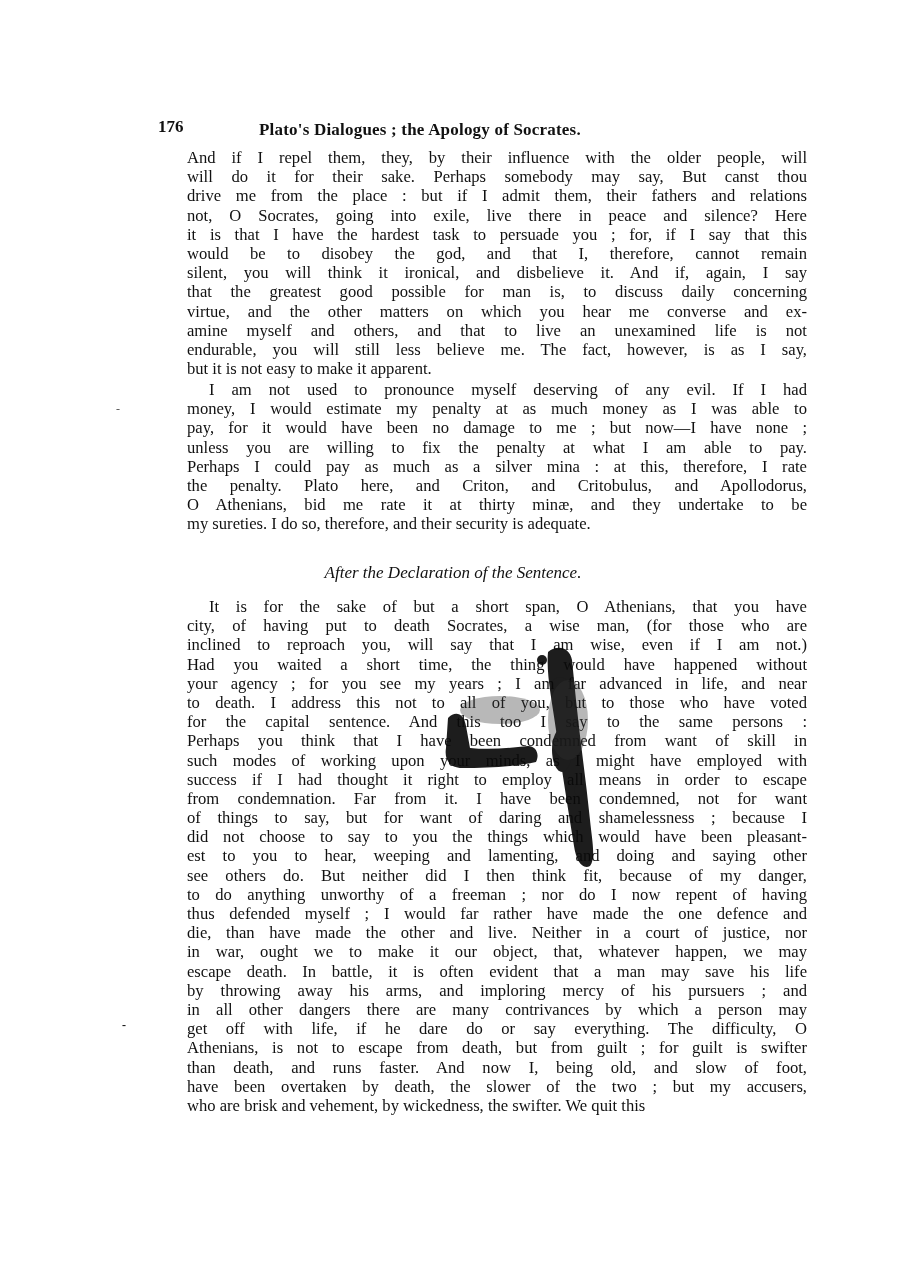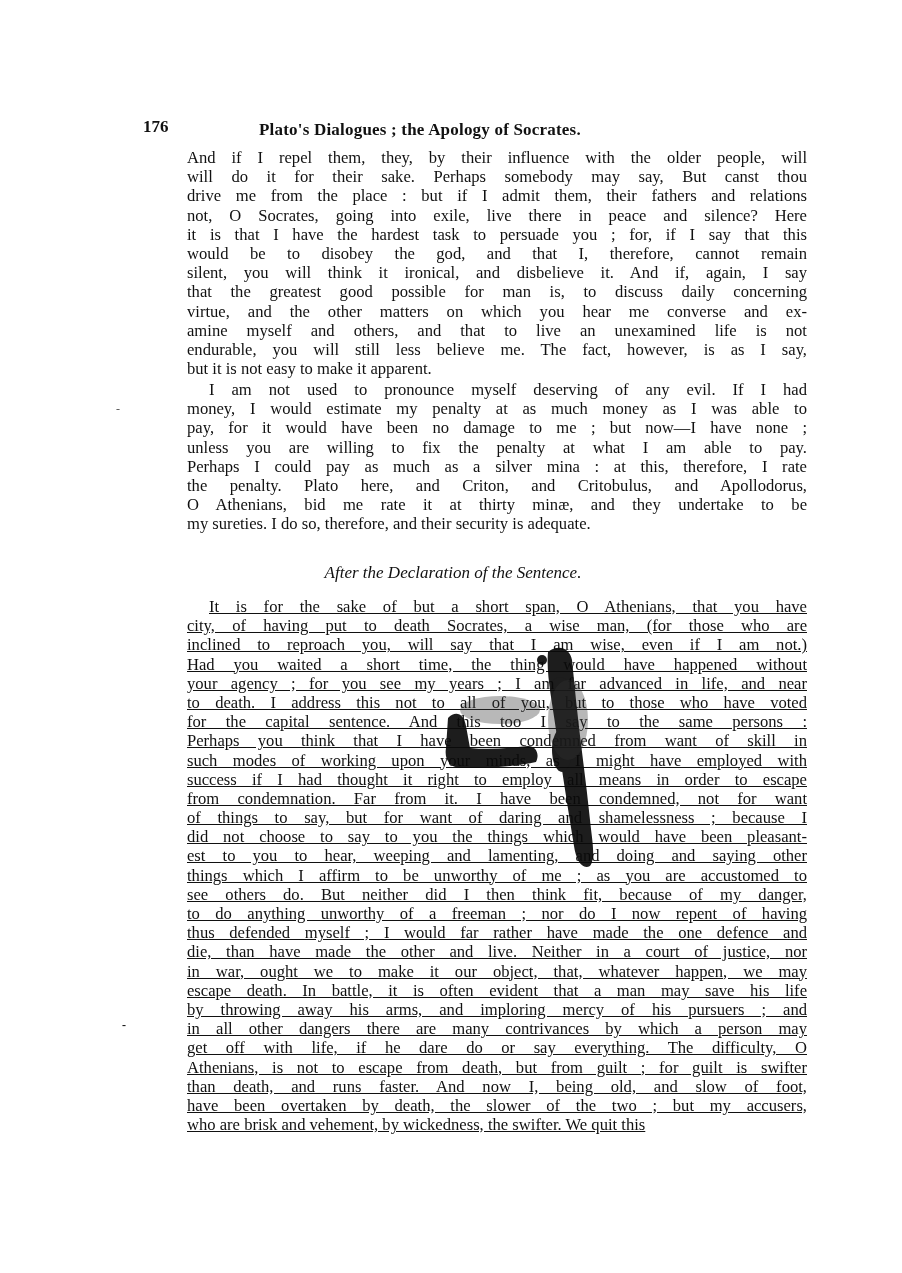--- a/index.html
+++ b/index.html
@@ -6,21 +6,21 @@
   body { width: 902px; height: 1273px; position: relative; overflow: hidden; }
   .page {
     position: absolute; left: 0; top: 0; width: 902px; height: 1273px;
     background: #ffffff; color: #111;
     font-family: "Liberation Serif", "DejaVu Serif", serif;
   }
   .header {
     position: absolute; left: 143px; top: 117px; width: 620px; height: 24px;
     font-size: 17px; font-weight: bold;
   }
-  .page-num { position: absolute; left: 0; top: 0; text-align: right; }
+  .page-num { position: absolute; left: 15px; top: 0; text-align: right; }
   .running-title { position: absolute; left: 116px; top: 3px; letter-spacing: 0.2px; }
   .body-block {
     position: absolute; left: 143px; width: 620px;
     font-size: 16.6px; line-height: 19.2px; text-align: justify; text-align-last: justify; margin-left: 44px;
   }
   .body-block .ln { display: block; white-space: nowrap; text-align: justify; text-align-last: justify; height: 19.2px; }
   .body-block .ln.last { text-align-last: left; }
   .indent { padding-left: 22px; }
   .section-heading {
     position: absolute; left: 143px; top: 563px; width: 620px; text-align: center;
@@ -61,36 +61,35 @@
       <span class="ln">pay, for it would have been no damage to me ; but now—I have none ;</span>
       <span class="ln">unless you are willing to fix the penalty at what I am able to pay.</span>
       <span class="ln">Perhaps I could pay as much as a silver mina : at this, therefore, I rate</span>
       <span class="ln">the penalty. Plato here, and Criton, and Critobulus, and Apollodorus,</span>
       <span class="ln">O Athenians, bid me rate it at thirty minæ, and they undertake to be</span>
       <span class="ln last">my sureties. I do so, therefore, and their security is adequate.</span>
     </div>
 
   <div class="section-heading">After the Declaration of the Sentence.</div>
 
-  <div class="body-block" id="p3" style="top:597px;text-decoration:underline;">
+  <div class="body-block" id="p3" style="top:597px;">
       <span class="ln indent">It is for the sake of but a short span, O Athenians, that you have</span>
       <span class="ln">city, of having put to death Socrates, a wise man, (for those who are</span>
       <span class="ln">inclined to reproach you, will say that I am wise, even if I am not.)</span>
       <span class="ln">Had you waited a short time, the thing would have happened without</span>
       <span class="ln">your agency ; for you see my years ; I am far advanced in life, and near</span>
       <span class="ln">to death. I address this not to all of you, but to those who have voted</span>
       <span class="ln">for the capital sentence. And this too I say to the same persons :</span>
       <span class="ln">Perhaps you think that I have been condemned from want of skill in</span>
       <span class="ln">such modes of working upon your minds, as I might have employed with</span>
       <span class="ln">success if I had thought it right to employ all means in order to escape</span>
       <span class="ln">from condemnation. Far from it. I have been condemned, not for want</span>
       <span class="ln">of things to say, but for want of daring and shamelessness ; because I</span>
       <span class="ln">did not choose to say to you the things which would have been pleasant-</span>
       <span class="ln">est to you to hear, weeping and lamenting, and doing and saying other</span>
-      <span class="ln">things which I affirm to be unworthy of me ; as you are accustomed to</span>
       <span class="ln">see others do. But neither did I then think fit, because of my danger,</span>
       <span class="ln">to do anything unworthy of a freeman ; nor do I now repent of having</span>
       <span class="ln">thus defended myself ; I would far rather have made the one defence and</span>
       <span class="ln">die, than have made the other and live. Neither in a court of justice, nor</span>
       <span class="ln">in war, ought we to make it our object, that, whatever happen, we may</span>
       <span class="ln">escape death. In battle, it is often evident that a man may save his life</span>
       <span class="ln">by throwing away his arms, and imploring mercy of his pursuers ; and</span>
       <span class="ln">in all other dangers there are many contrivances by which a person may</span>
       <span class="ln">get off with life, if he dare do or say everything. The difficulty, O</span>
       <span class="ln">Athenians, is not to escape from death, but from guilt ; for guilt is swifter</span>

